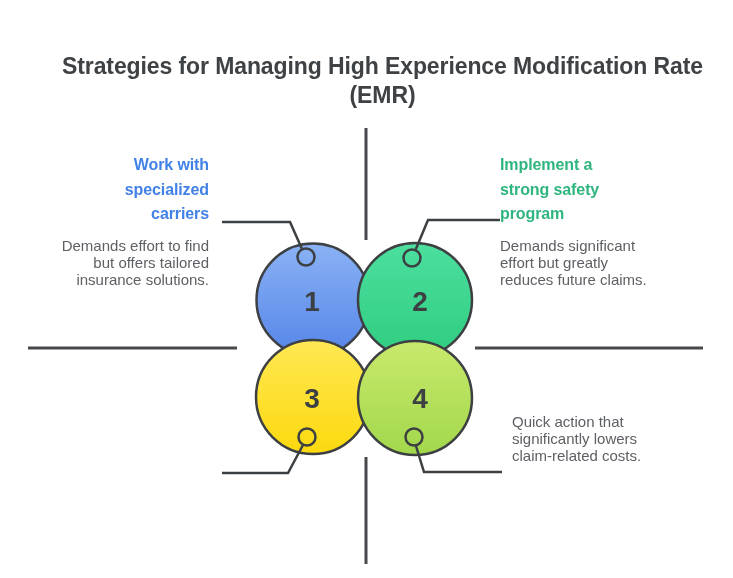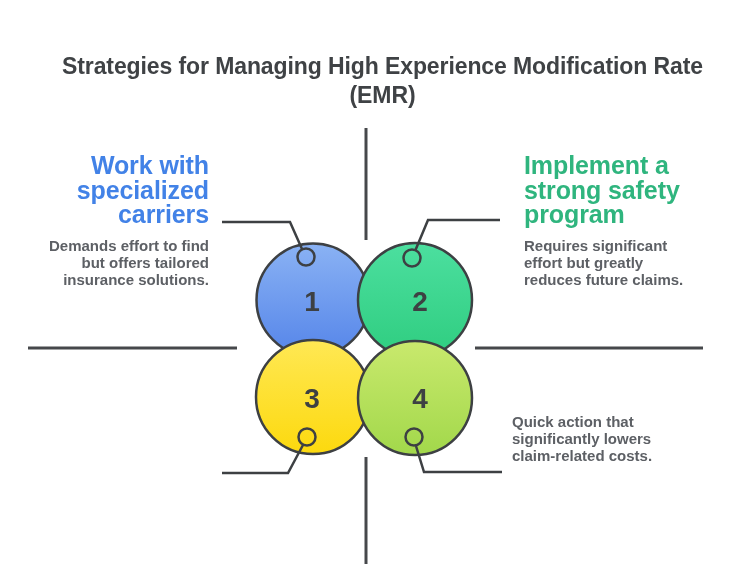--- a/index.html
+++ b/index.html
@@ -20,27 +20,27 @@
     letter-spacing: -0.1px;
   }
 
   .diagram-svg { position: absolute; left: 0; top: 0; width: 733px; height: 578px; }
 
   .label-block { position: absolute; }
   .label-block.align-right { text-align: right; }
   .label-block.align-left  { text-align: left; }
 
   .label-heading {
-    font-size: 25px; font-weight: 700; line-height: 24.5px;
+    font-size: 16px; font-weight: 700; line-height: 24.5px;
     white-space: pre-line;
     letter-spacing: -0.1px;
   }
   .label-body {
     margin-top: 10px;
-    font-size: 15px; font-weight: 700; line-height: 17px;
+    font-size: 15px; font-weight: 400; line-height: 17px;
     color: #5d6065;
     white-space: pre-line;
   }
 
   .divider { stroke: #46484b; stroke-width: 3; }
   .connector { stroke: #3d4043; stroke-width: 2.5; fill: none; }
   .node { stroke: #3d4043; stroke-width: 2.5; fill: none; }
   .big-circle { stroke: #3d4043; stroke-width: 2.5; }
   .num {
     font-family: "Liberation Sans", sans-serif;
@@ -104,25 +104,25 @@
 
   <div class="label-block align-right" style="right:524px; top:153px; width:185px;">
     <h2 class="label-heading" style="color: rgb(66, 130, 231);">Work with
 specialized
 carriers</h2>
     <p class="label-body">Demands effort to find
 but offers tailored
 insurance solutions.</p>
   </div>
 
-  <div class="label-block align-left" style="left:524px; top:153px; width:195px;">
+  <div class="label-block align-left" style="left:500px; top:153px; width:195px;">
     <h2 class="label-heading" style="color: rgb(47, 181, 126);">Implement a
 strong safety
 program</h2>
-    <p class="label-body">Requires significant
+    <p class="label-body">Demands significant
 effort but greatly
 reduces future claims.</p>
   </div>
 
   <div class="label-block align-right" style="right:523px; top:418px; width:185px;">
   </div>
 
   <div class="label-block align-left" style="left:512px; top:403px; width:195px;">
     <p class="label-body">Quick action that
 significantly lowers

